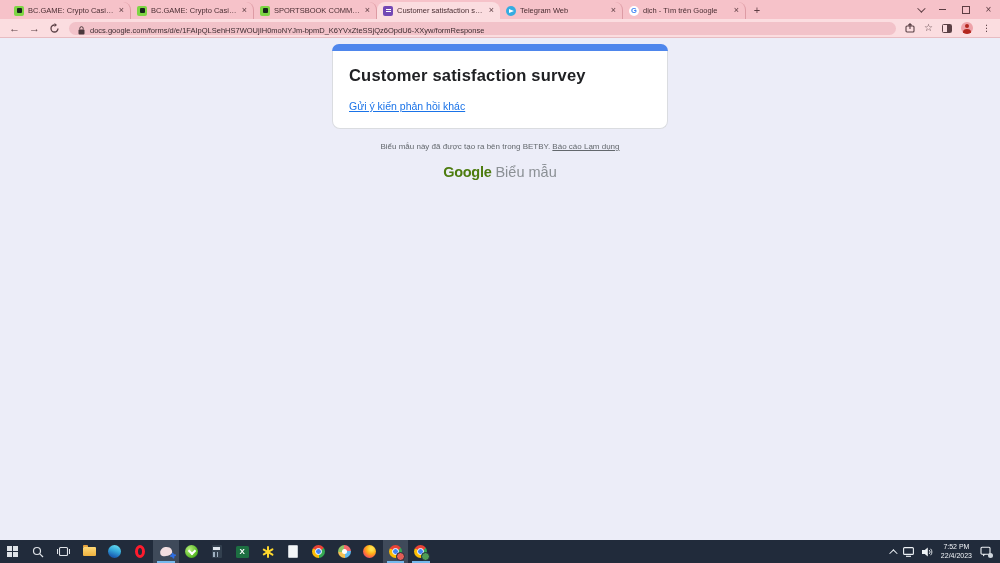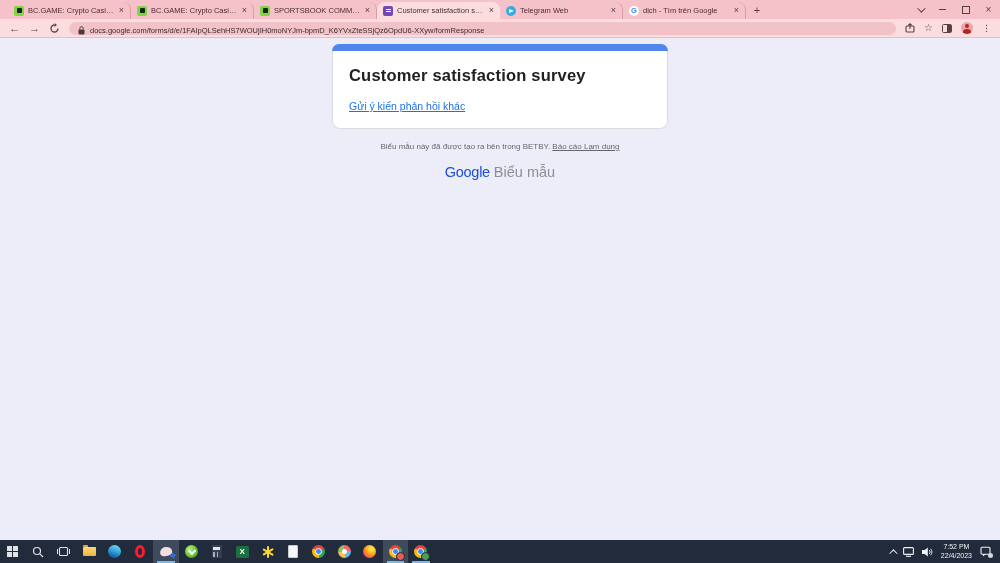--- a/index.html
+++ b/index.html
@@ -57,21 +57,21 @@
   .card{width:336px;margin-top:6px;}
   .card-top{height:7px;background:#4e86ec;border-radius:8px 8px 0 0;}
   .card-body{background:#fff;border:1px solid #dadce0;border-top:none;border-radius:0 0 8px 8px;
       padding:12px 16px 14px;box-sizing:border-box;}
   .form-title{font-size:16.5px;font-weight:bold;color:#202124;margin:3px 0 11px;letter-spacing:.2px;}
   .form-msg{font-size:10.5px;color:#202124;margin:0 0 17px;}
   .form-link{font-size:10.5px;color:#1a73e8;text-decoration:underline;cursor:pointer;}
   .report-line{margin-top:13px;font-size:8px;color:#63686d;text-align:left;}
   .report-link{color:#63686d;text-decoration:underline;cursor:pointer;}
   .brand{margin-top:13px;font-size:14.5px;}
-  .brand-google{color:#1d4ed8;font-weight:normal;letter-spacing:-.3px;}
+  .brand-google{color:#4d7c0f;font-weight:bold;letter-spacing:-.3px;}
   .brand-forms{color:#8b9095;}
 
   
   .taskbar{height:23px;background:#212b3b;display:flex;align-items:stretch;flex:none;}
   .ticon{width:25.5px;display:flex;align-items:center;justify-content:center;position:relative;flex:none;}
   .ticon.hl{background:#3f4a5a;}
   .ticon.open::after{content:"";position:absolute;bottom:0;left:4px;right:4px;height:2px;background:#76b9ed;}
   .winlogo{width:11px;height:11px;display:grid;grid-template-columns:1fr 1fr;grid-template-rows:1fr 1fr;gap:1px;}
   .winlogo span{background:#dfe3e8;}
   .folder{width:13px;height:9px;background:linear-gradient(#ffd977,#f0b23e);border-radius:1px;position:relative;}

